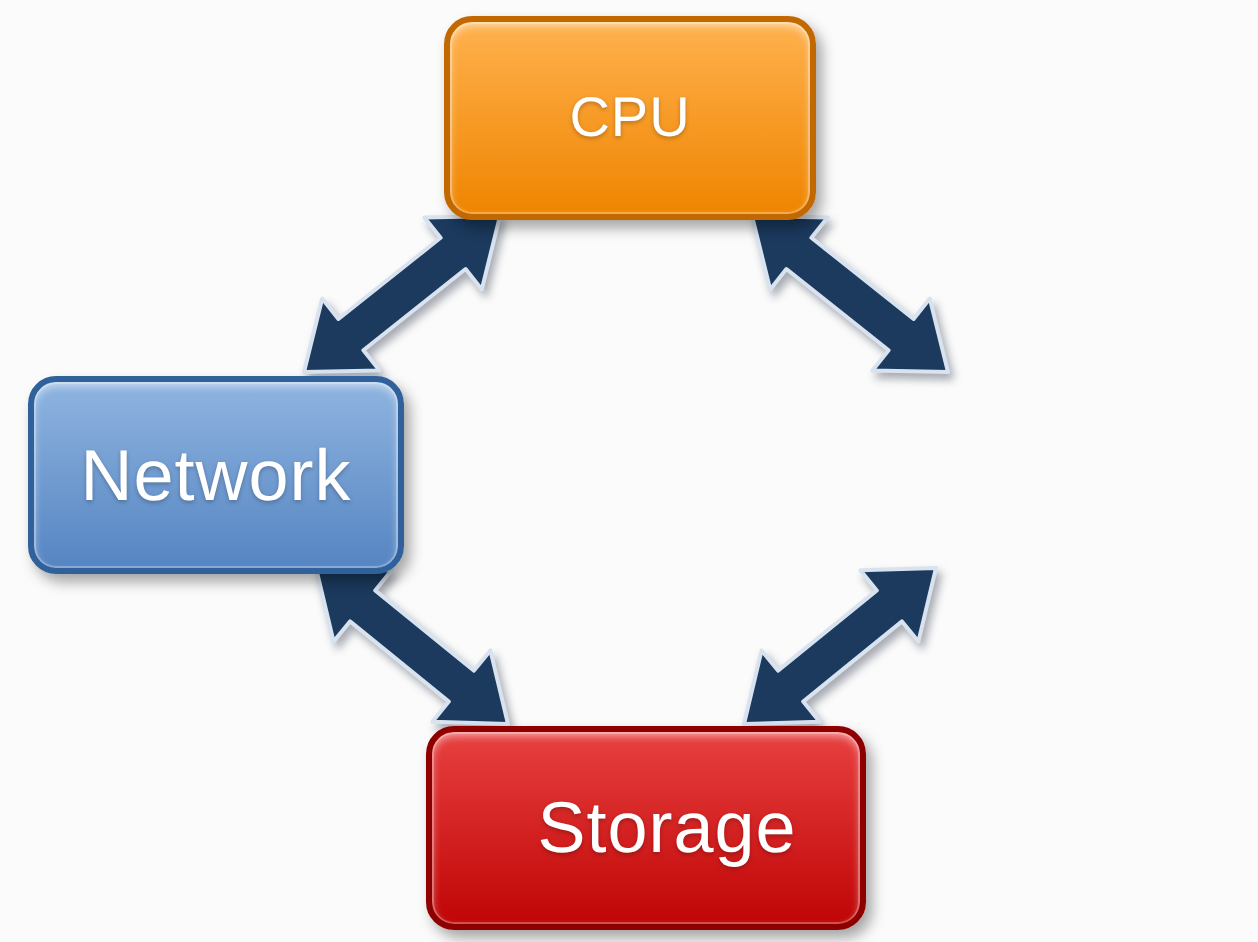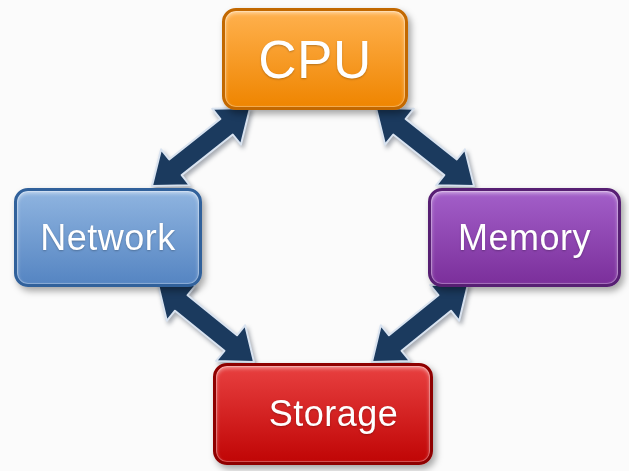--- a/index.html
+++ b/index.html
@@ -33,21 +33,21 @@
                 inset 0 2px 4px rgba(255,255,255,0.55),
                 inset 0 0 0 1px rgba(255,255,255,0.25);
   }
   .node span {
     font-size: 36px;
     letter-spacing: 0.5px;
     text-shadow: 0 1px 2px rgba(0,0,0,0.25);
     white-space: nowrap;
   }
   #node-cpu     { left: 222px; top:   8px; width: 180px; height: 96px; }
-  #node-cpu span { font-size: 53px; }
+  #node-cpu span { font-size: 28px; }
   #node-network { left:  14px; top: 188px; width: 182px; height: 93px; }
   #node-memory  { left: 428px; top: 188px; width: 187px; height: 93px; }
   #node-storage { left: 213px; top: 363px; width: 193px; height: 96px; }
 </style>
 </head>
 <body>
 
 <div class="canvas">
   <svg class="arrows-layer" width="629" height="471" viewBox="0 0 629 471">
       <polygon points="250.0,108.0 212.2,108.7 220.3,118.9 169.2,159.5 161.1,149.3 152.0,186.0 189.8,185.3 181.7,175.1 232.8,134.5 240.9,144.7" fill="#1B3A5E" stroke="#D9E3F0" stroke-width="2" stroke-linejoin="round"></polygon>
@@ -57,20 +57,17 @@
     </svg>
 
   <div class="node" id="node-cpu" style="background: linear-gradient(rgb(255, 177, 78) 0%, rgb(239, 133, 0) 100%); border-color: rgb(194, 104, 0);">
     <span>CPU</span>
   </div>
 
   <div class="node" id="node-network" style="background: linear-gradient(rgb(143, 180, 224) 0%, rgb(85, 133, 194) 100%); border-color: rgb(49, 97, 155);">
     <span>Network</span>
   </div>
 
-  <div class="node" id="node-memory" style="background: linear-gradient(rgb(163, 95, 201) 0%, rgb(123, 47, 155) 100%); border-color: rgb(87, 31, 115);">
-    <span>Memory</span>
-  </div>
 
   <div class="node" id="node-storage" style="background: linear-gradient(rgb(232, 64, 64) 0%, rgb(192, 5, 5) 100%); border-color: rgb(142, 0, 0); padding-left: 21px;">
     <span>Storage</span>
   </div>
 </div>
 
 </body></html>

